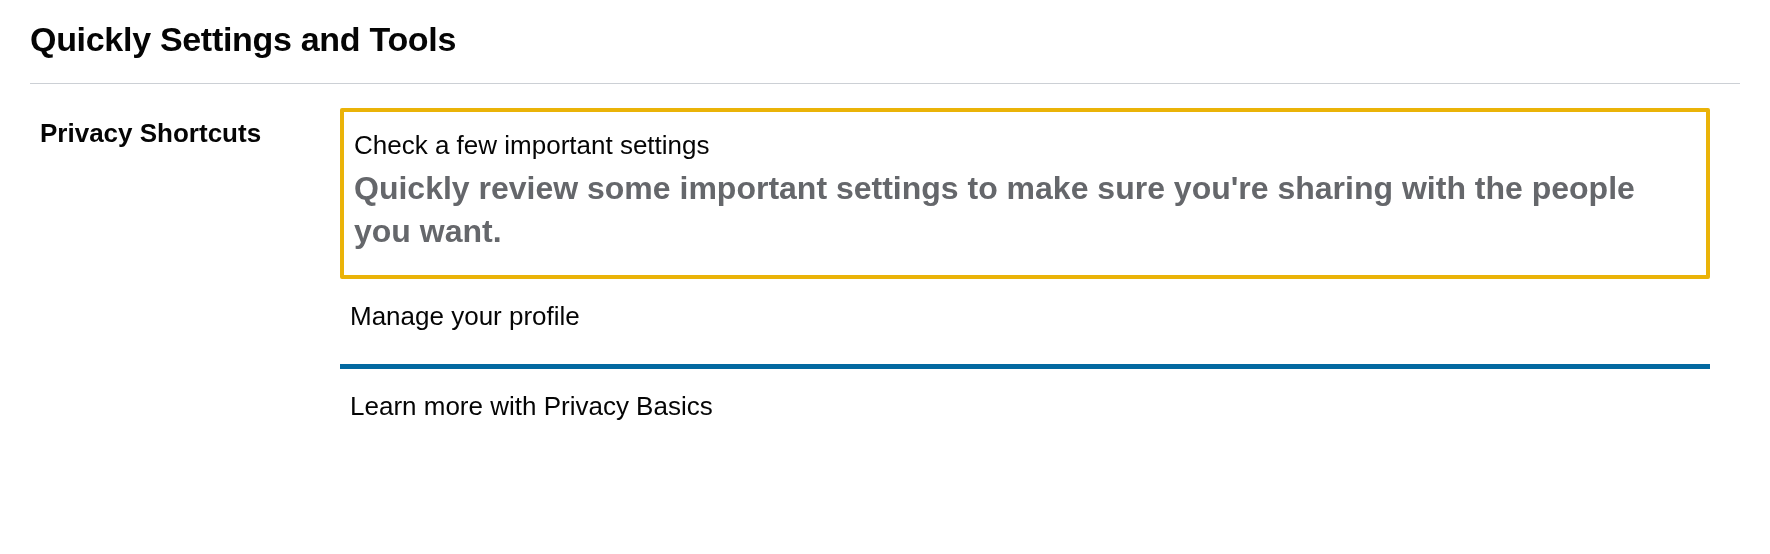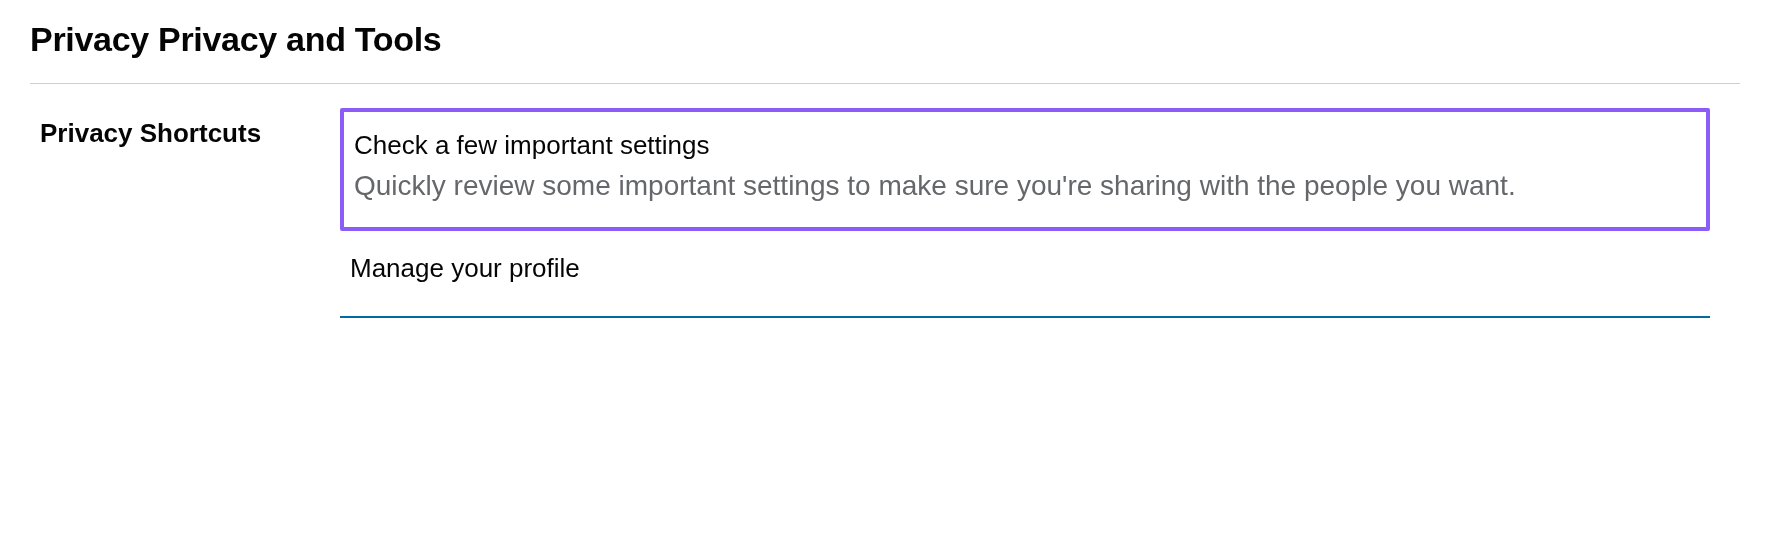--- a/index.html
+++ b/index.html
@@ -38,63 +38,64 @@
       color: #050505;
       padding-top: 10px;
       padding-left: 10px;
     }
     .shortcuts-list {
       flex: 1;
       padding-right: 30px;
     }
     .shortcut-item {
       padding: 22px 10px 26px 10px;
-      border-bottom: 2px solid #0369a1;
+      border-bottom: 5px solid #0369a1;
       cursor: pointer;
     }
     .shortcut-item:last-child {
       border-bottom: none;
     }
     .shortcut-item.highlighted {
-      border: 4px solid #8b5cf6;
+      border: 4px solid #eab308;
       border-radius: 2px;
       padding: 18px 10px 22px 10px;
       margin-bottom: 0;
     }
     .shortcut-title {
       font-size: 26px;
       font-weight: 400;
       color: #050505;
       margin-bottom: 6px;
     }
     .shortcut-description {
-      font-size: 28px;
-      font-weight: 400;
+      font-size: 32px;
+      font-weight: 700;
       color: #65676b;
       line-height: 1.35;
     }
   </style>
 </head>
 <body>
 
-<h1 class="page-title">Privacy Privacy and Tools</h1>
+<h1 class="page-title">Quickly Settings and Tools</h1>
 
 <hr class="divider">
 
 <div class="content-row">
   <div class="sidebar-label">Privacy Shortcuts</div>
 
   <div class="shortcuts-list">
 
     <div class="shortcut-item highlighted">
       <div class="shortcut-title">Check a few important settings</div>
       <div class="shortcut-description">Quickly review some important settings to make sure you're sharing with the people you want.</div>
     </div>
 
     <div class="shortcut-item">
       <div class="shortcut-title">Manage your profile</div>
     </div>
 
     <div class="shortcut-item">
+      <div class="shortcut-title">Learn more with Privacy Basics</div>
     </div>
 
   </div>
 </div>
 
 </body></html>

